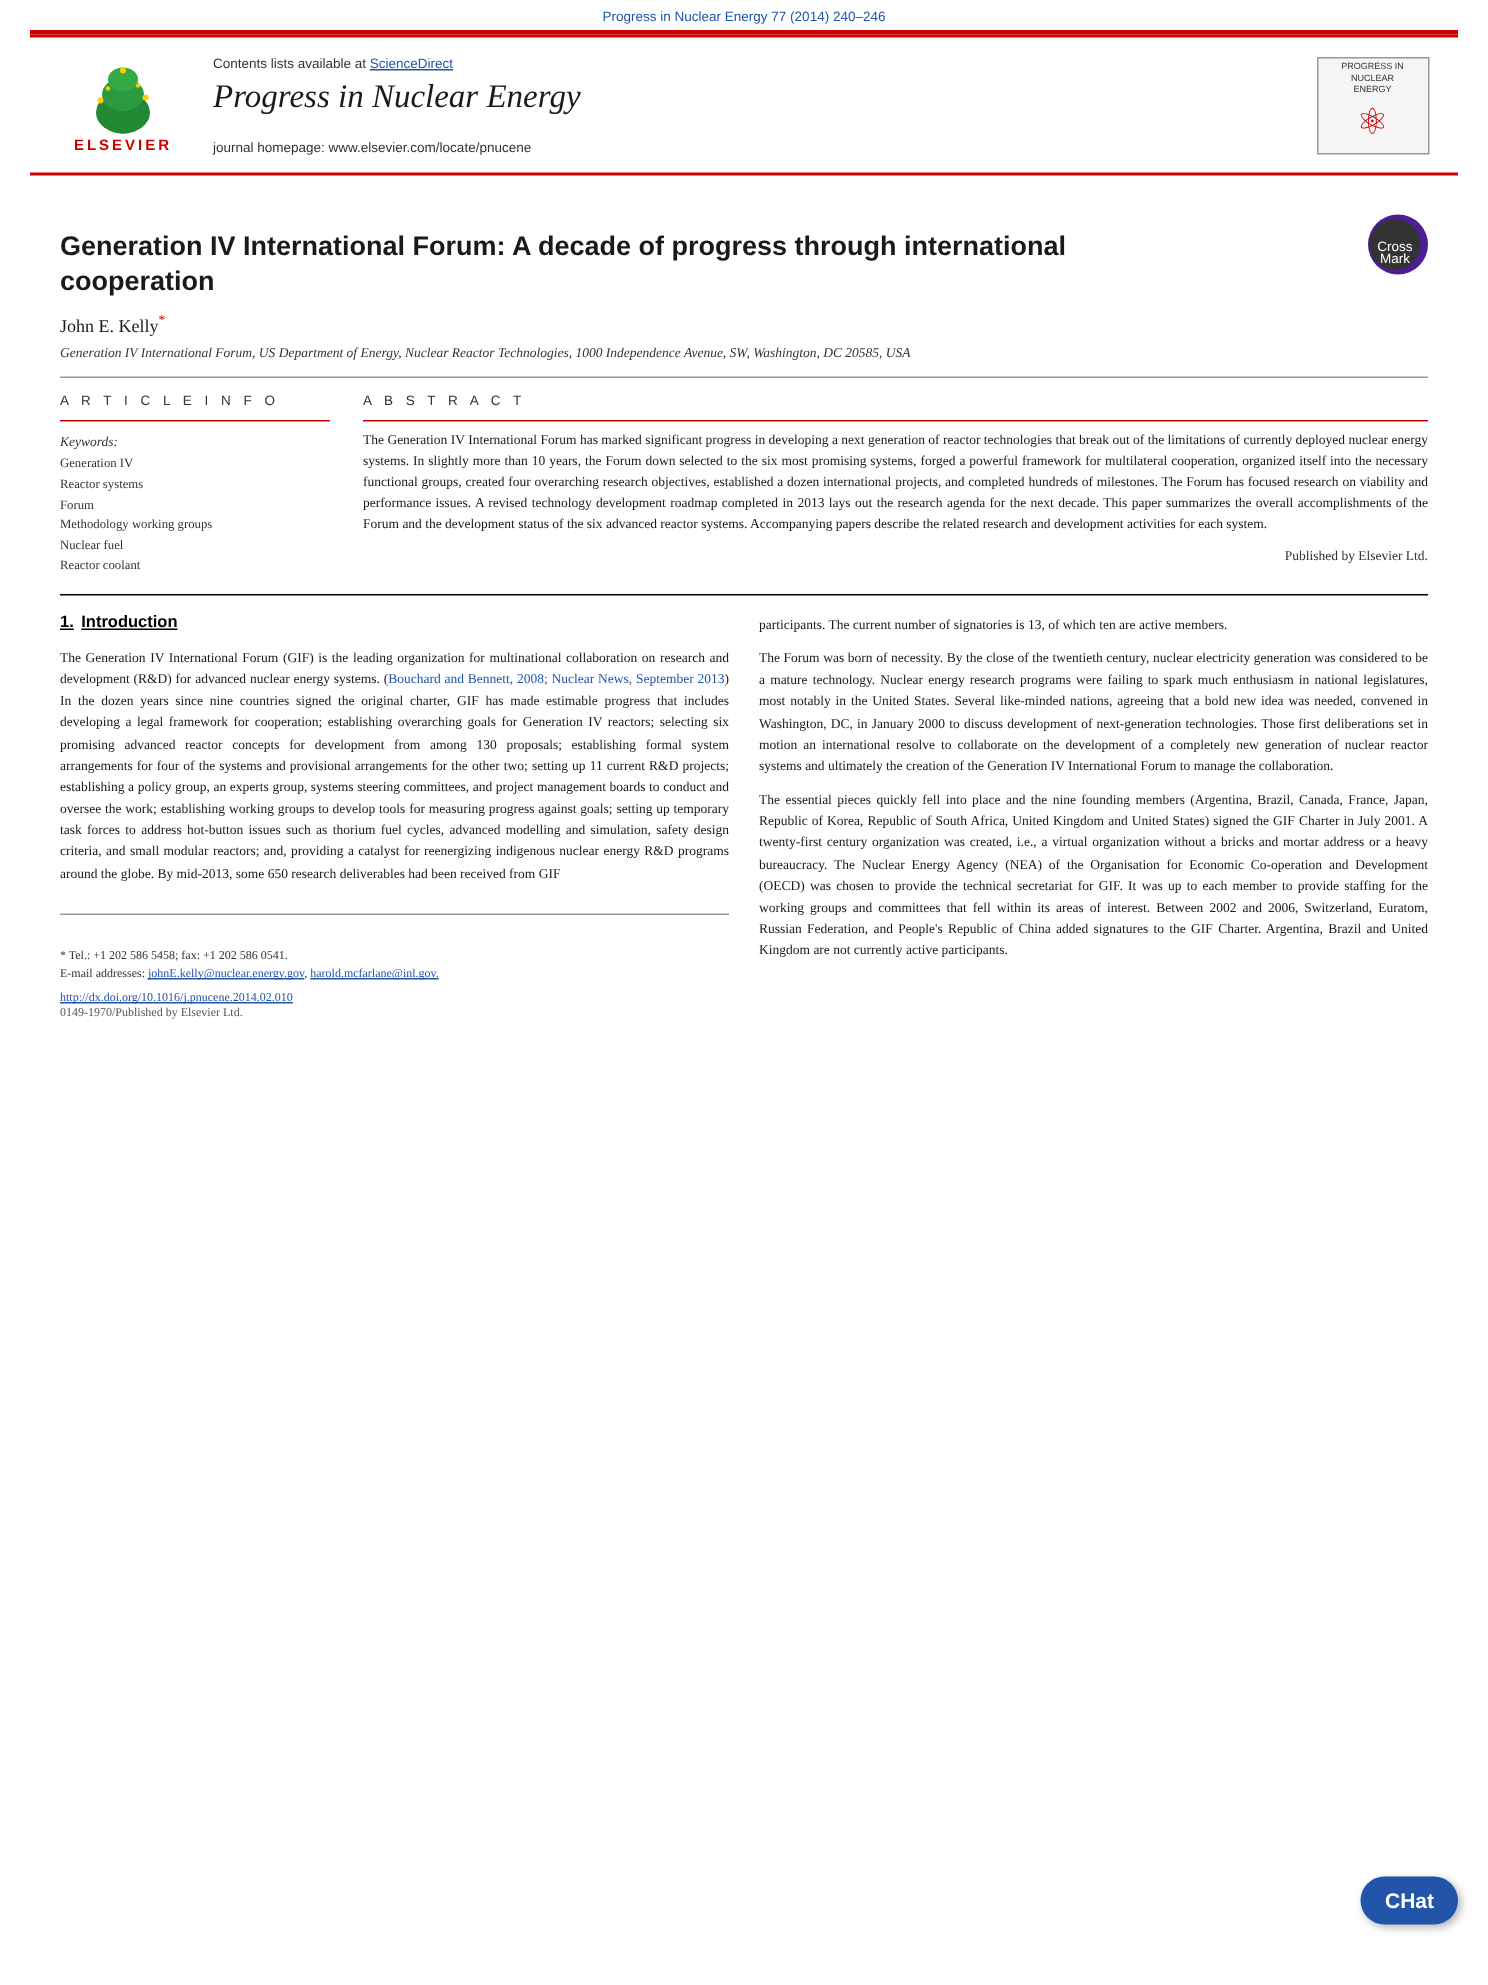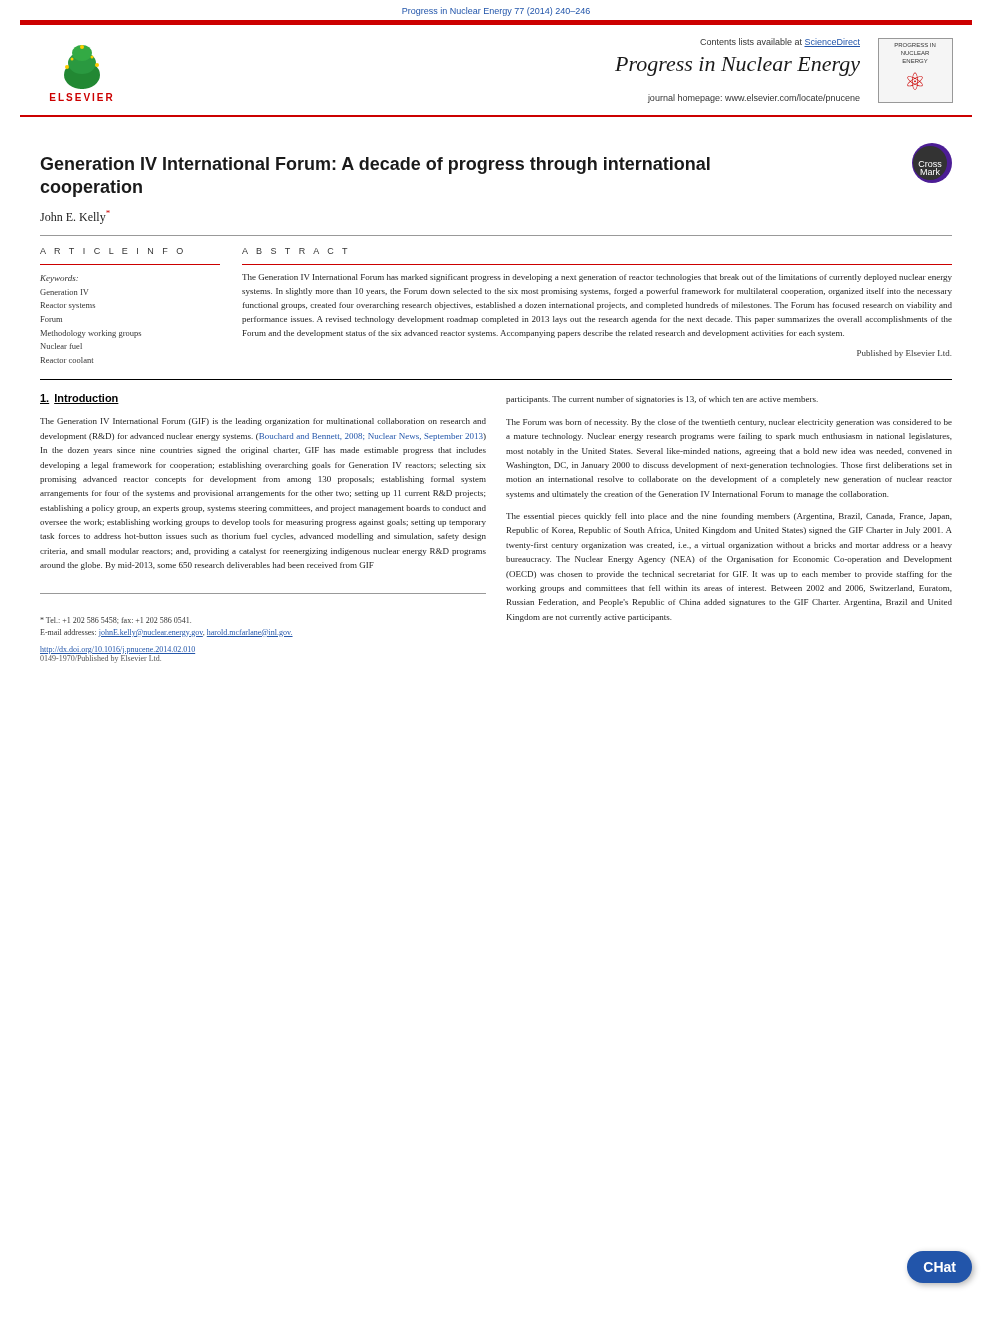--- a/index.html
+++ b/index.html
@@ -51,21 +51,21 @@
     .elsevier-label {
       font-size: 10px;
       font-weight: bold;
       color: #c00;
       letter-spacing: 2px;
       font-family: Arial, sans-serif;
     }
 
     .header-center {
       flex: 1;
-      text-align: right;
+      text-align: left;
       padding: 4px 10px;
     }
 
     .contents-line {
       font-size: 9px;
       font-family: Arial, sans-serif;
       color: #333;
       margin-bottom: 4px;
     }
 
@@ -394,20 +394,21 @@
           <text x="18" y="22" text-anchor="middle" fill="white" font-size="9" font-family="Arial">Cross</text>
           <text x="18" y="30" text-anchor="middle" fill="white" font-size="9" font-family="Arial">Mark</text>
         </svg>
       </div>
     </div>
   </div>
 
   <div class="author-name">
     <span>John E. Kelly</span><sup style="color:#c00;">*</sup>
   </div>
+  <div class="affiliation">Generation IV International Forum, US Department of Energy, Nuclear Reactor Technologies, 1000 Independence Avenue, SW, Washington, DC 20585, USA</div>
 
   <hr class="divider">
 
   <div class="two-column">
     <div class="article-info">
       <div class="section-header">A R T I C L E   I N F O</div>
       <hr style="border:none;border-top:1px solid #c00;margin-bottom:6px;">
       <div class="keywords-section">
         <div class="keywords-title">Keywords:</div>
         <div class="keyword-item">Generation IV</div>

